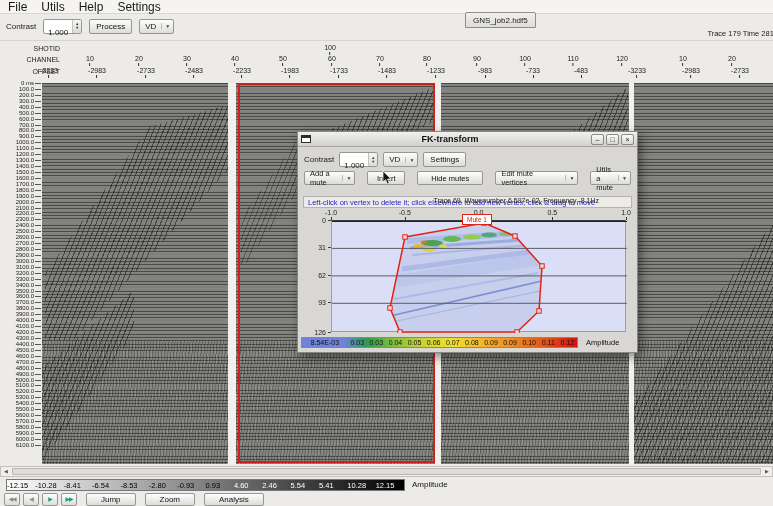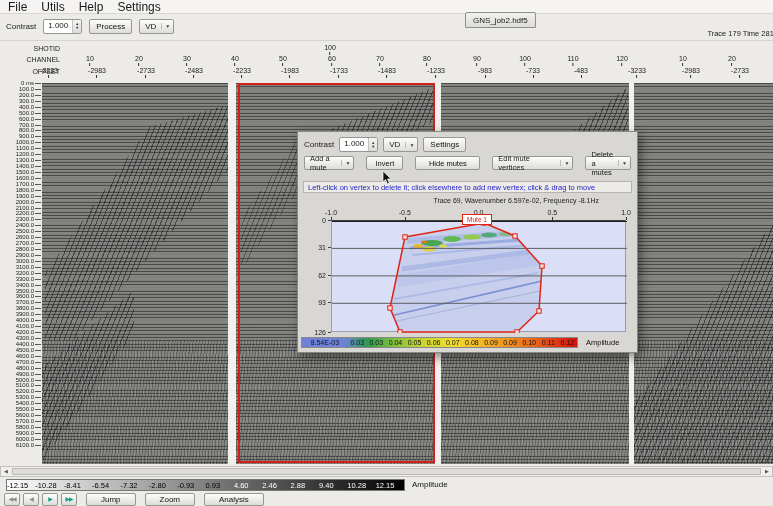--- a/index.html
+++ b/index.html
@@ -11,21 +11,21 @@
              border-bottom:1px solid #d8d7d4; display:flex; align-items:center; gap:14px;
              padding:0 8px; font-size:12px; }
   .menu-item { cursor:default; }
   .toolbar { position:absolute; left:0; top:15px; width:773px; height:22px; display:flex;
              align-items:center; gap:7px; padding-left:6px; font-size:8px; }
   .btn { background:linear-gradient(#fdfdfd,#dddcd8); border:1px solid #979792; border-radius:2px;
          font-size:8px; height:15px; display:inline-flex; align-items:center; justify-content:center;
          padding:0 6px; color:#111; font-family:"Liberation Sans",sans-serif; }
   .spin { display:inline-flex; align-items:stretch; border:1px solid #979792; border-radius:2px;
           background:#fff; height:15px; font-size:8px; }
-  .spin .val { padding:1px 4px; min-width:24px; }
+  .spin .val { padding:8px 4px; min-width:24px; }
   .spin .arrows { display:flex; flex-direction:column; justify-content:center; border-left:1px solid #c2c2be;
                   background:linear-gradient(#f4f4f2,#dcdbd7); width:9px; font-size:4px; line-height:4px;
                   text-align:center; color:#333; }
   .combo { background:linear-gradient(#fdfdfd,#dddcd8); border:1px solid #979792; border-radius:2px;
            height:15px; display:inline-flex; align-items:center; font-size:8px; padding:0 3px 0 5px; gap:5px; }
   .combo .arr { font-size:5px; color:#444; border-left:1px solid #bbb; padding-left:3px; }
   .file-tab { position:absolute; left:465px; top:12px; height:16px; background:linear-gradient(#f2f1ee,#dddcd8);
               border:1px solid #8f8f8a; border-radius:2px 2px 0 0; font-size:8px; padding:0 7px;
               display:inline-flex; align-items:center; }
   .trace-info { position:absolute; right:-5px; top:29px; font-size:7.5px; color:#222; }
@@ -407,44 +407,51 @@
   <span class="sarr">◀</span>
   <span class="thumb"></span>
   <span class="sarr">▶</span>
 </div>
 
 <div class="main-colorbar" id="main-colorbar">
     <span>-12.15</span>
     <span>-10.28</span>
     <span>-8.41</span>
     <span>-6.54</span>
-    <span>-7.32</span>
+    <span>-8.53</span>
     <span>-2.80</span>
     <span>-0.93</span>
     <span>0.93</span>
     <span class="dark">4.60</span>
     <span class="dark">2.46</span>
-    <span class="dark">2.88</span>
-    <span class="dark">9.40</span>
+    <span class="dark">5.54</span>
+    <span class="dark">5.41</span>
     <span class="dark">10.28</span>
     <span class="dark">12.15</span>
   </div>
 <span class="cb-label" style="left:412px; top:480px;">Amplitude</span>
 
 <div class="transport">
   <button class="btn navbtn gray">◀◀</button>
   <button class="btn navbtn gray">◀</button>
   <button class="btn navbtn teal">▶</button>
   <button class="btn navbtn teal">▶▶</button>
   <button class="btn tbtn">Jump</button>
   <button class="btn tbtn">Zoom</button>
   <button class="btn tbtn">Analysis</button>
 </div>
 
 <div class="dialog">
+  <div class="dlg-titlebar">
+    <span class="dlg-icon"></span>
+    <span class="dlg-title">FK-transform</span>
+    <span class="winbtn">–</span>
+    <span class="winbtn">□</span>
+    <span class="winbtn">×</span>
+  </div>
 
   <div class="dlg-row1">
     <span>Contrast</span>
     <span class="spin">
       <span class="val">1.000</span>
       <span class="arrows">▲<br>▼</span>
     </span>
     <span class="combo">
       <span>VD</span>
       <span class="arr">▼</span>
@@ -457,21 +464,21 @@
       <span style="flex:1">Add a mute</span>
       <span class="arr">▼</span>
     </span>
     <button class="btn" style="width:38px">Invert</button>
     <button class="btn" style="width:67px">Hide mutes</button>
     <span class="combo" style="width:84px">
       <span style="flex:1">Edit mute vertices</span>
       <span class="arr">▼</span>
     </span>
     <span class="combo" style="flex:1">
-      <span style="flex:1">Delete a mutes</span>
+      <span style="flex:1">Utils a mute</span>
       <span class="arr">▼</span>
     </span>
   </div>
 
   <div class="dlg-hint">Left-click on vertex to delete it; click elsewhere to add new vertex; click &amp; drag to move</div>
   <div class="dlg-status">Trace 69, Wavenumber 6.597e-02, Frequency -8.1Hz</div>
 
   <div id="plot-xlabels">
       <span class="px-label" style="left: 33px;">-1.0</span>
       <span class="px-tick" style="left: 33px;"></span>

